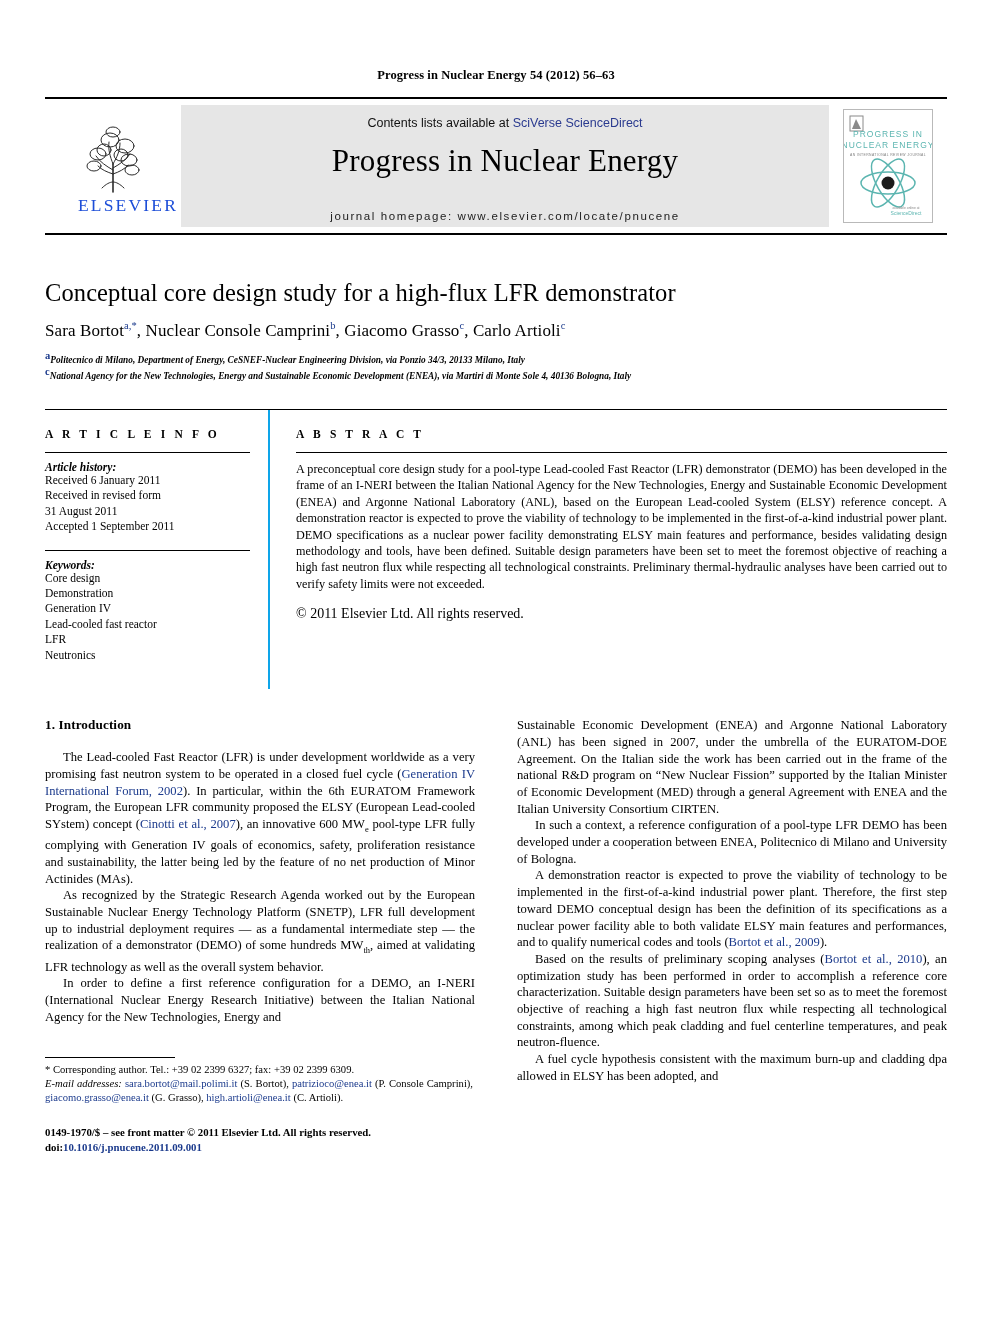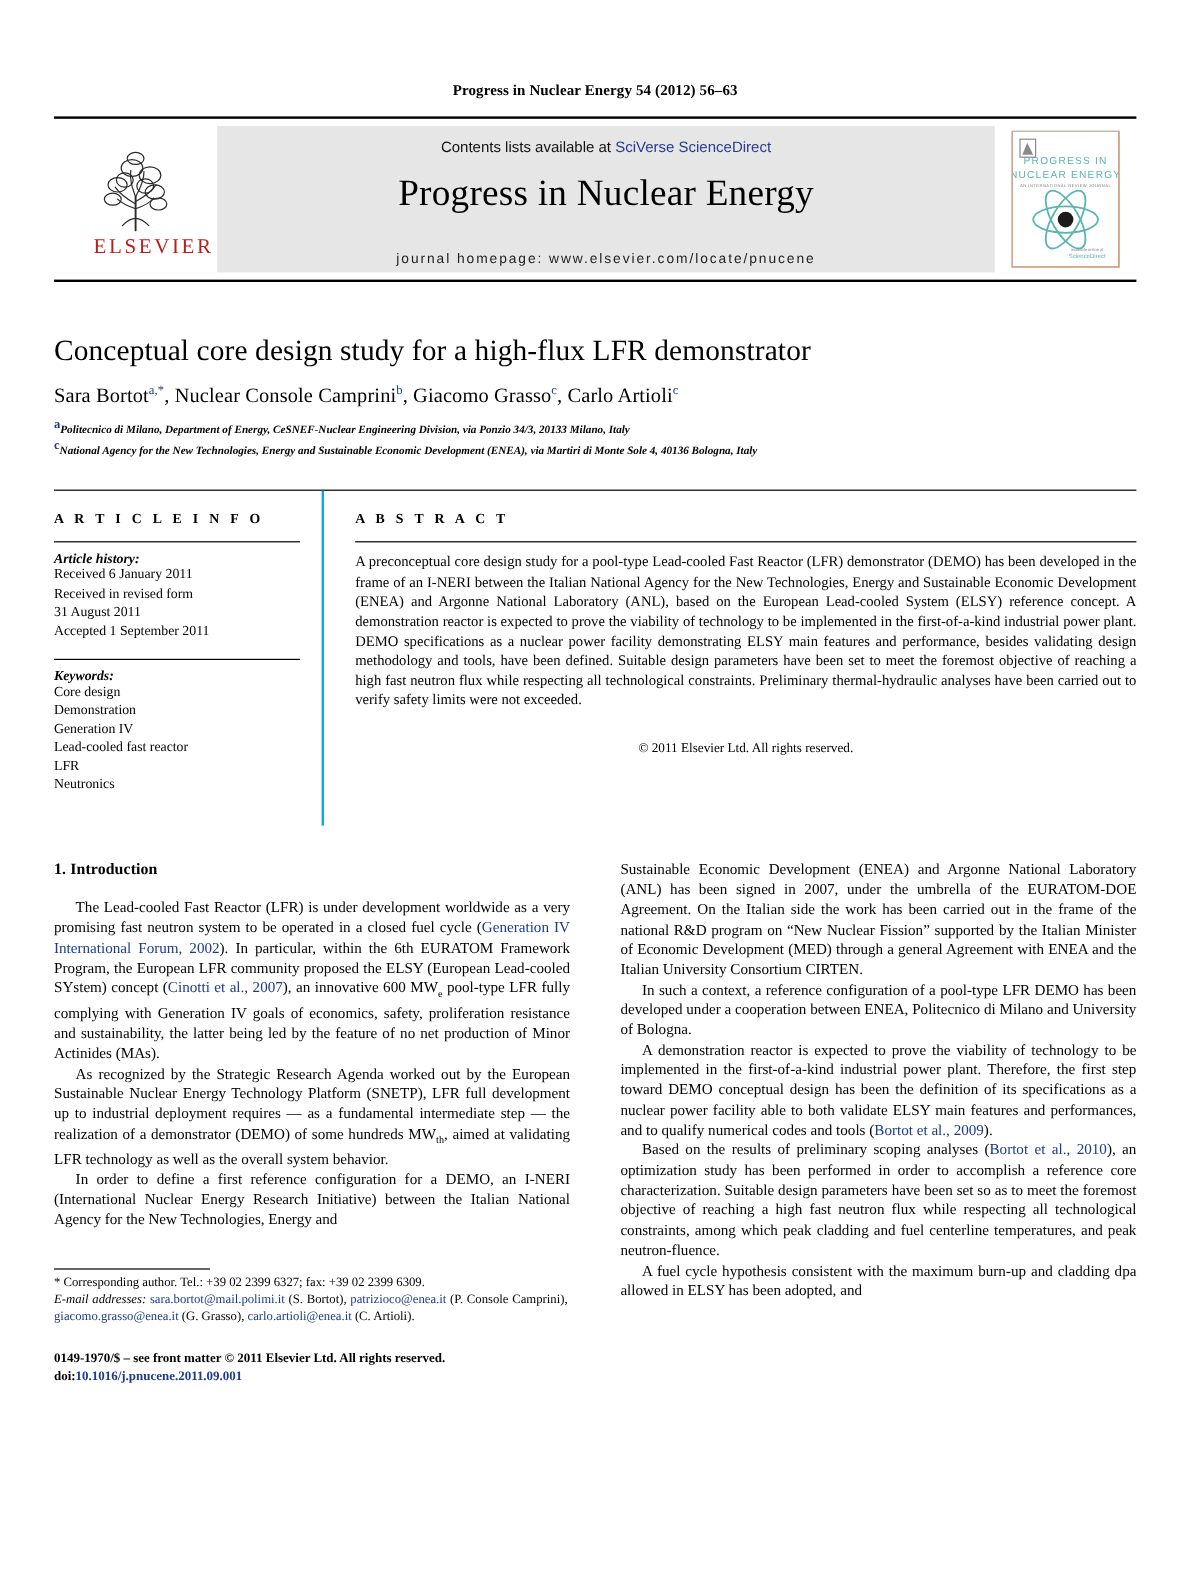--- a/index.html
+++ b/index.html
@@ -54,21 +54,21 @@
   }
   .elsevier-tree {
     width: 66px;
     height: 74px;
     display: block;
   }
   .elsevier-word {
     font-family: "Liberation Serif", serif;
     font-size: 17.5px;
     letter-spacing: 2.2px;
-    color: #b91c1c;
+    color: #1d4ed8;
     font-weight: normal;
     margin-top: 1px;
     margin-left: 30px;
   }
   .journal-band {
     flex: 1 1 auto;
     background: #e6e6e6;
     margin: 6px 0 6px 0;
     display: flex;
     flex-direction: column;
@@ -104,21 +104,21 @@
     width: 118px;
     flex: 0 0 118px;
     display: flex;
     align-items: center;
     justify-content: center;
   }
   .cover-thumb {
     width: 88px;
     height: 112px;
     border: 1px solid #b9b9b9;
-    background: #f97316;
+    background: #1d4ed8;
     position: relative;
     overflow: hidden;
   }
 
   
   .title-block {
     padding-top: 44px;
   }
   .article-title {
     font-size: 24.5px;
@@ -187,23 +187,23 @@
     font-size: 11.5px;
     line-height: 15.4px;
   }
   .info-gap { height: 15px; }
   .abstract-body {
     font-size: 12.2px;
     line-height: 16.4px;
     text-align: justify;
   }
   .copyright {
-    text-align: center;
-    font-size: 11px;
-    margin-top: 26px;
+    text-align: left;
+    font-size: 14px;
+    margin-top: 14px;
   }
 
   
   .body-cols {
     margin-top: 28px;
     display: flex;
     gap: 42px;
     position: relative;
   }
   .bcol {
@@ -380,21 +380,21 @@
           <p class="para"><span>A demonstration reactor is expected to prove the viability of technology to be implemented in the first-of-a-kind industrial power plant. Therefore, the first step toward DEMO conceptual design has been the definition of its specifications as a nuclear power facility able to both validate ELSY main features and performances, and to qualify numerical codes and tools (</span><span class="ref">Bortot et al., 2009</span><span>).</span></p>
           <p class="para"><span>Based on the results of preliminary scoping analyses (</span><span class="ref">Bortot et al., 2010</span><span>), an optimization study has been performed in order to accomplish a reference core characterization. Suitable design parameters have been set so as to meet the foremost objective of reaching a high fast neutron flux while respecting all technological constraints, among which peak cladding and fuel centerline temperatures, and peak neutron-fluence.</span></p>
           <p class="para"><span>A fuel cycle hypothesis consistent with the maximum burn-up and cladding dpa allowed in ELSY has been adopted, and</span></p>
         </div>
     </div>
   </div>
 
   <div class="footnote-area">
     <div class="footnote-rule"></div>
     <div class="fn">* Corresponding author. Tel.: +39 02 2399 6327; fax: +39 02 2399 6309.</div>
-    <div class="fn"><i>E-mail addresses: </i><span class="email">sara.bortot@mail.polimi.it</span><span> (S. Bortot), </span><span class="email">patrizioco@enea.it</span><span> (P. Console Camprini), </span><span class="email">giacomo.grasso@enea.it</span><span> (G. Grasso), </span><span class="email">carlo.artioli@enea.it</span><span> (C. Artioli).</span></div>
+    <div class="fn"><i>E-mail addresses: </i><span class="email">sara.bortot@mail.polimi.it</span><span> (S. Bortot), </span><span class="email">patrizioco@enea.it</span><span> (P. Console Camprini), </span><span class="email">giacomo.grasso@enea.it</span><span> (G. Grasso), </span><span class="email">high.artioli@enea.it</span><span> (C. Artioli).</span></div>
   </div>
 
   <div class="imprint">
     <div>0149-1970/$ – see front matter © 2011 Elsevier Ltd. All rights reserved.</div>
     <div><span>doi:</span><span class="doi-link">10.1016/j.pnucene.2011.09.001</span></div>
   </div>
 
 </div>
 
 </body></html>

